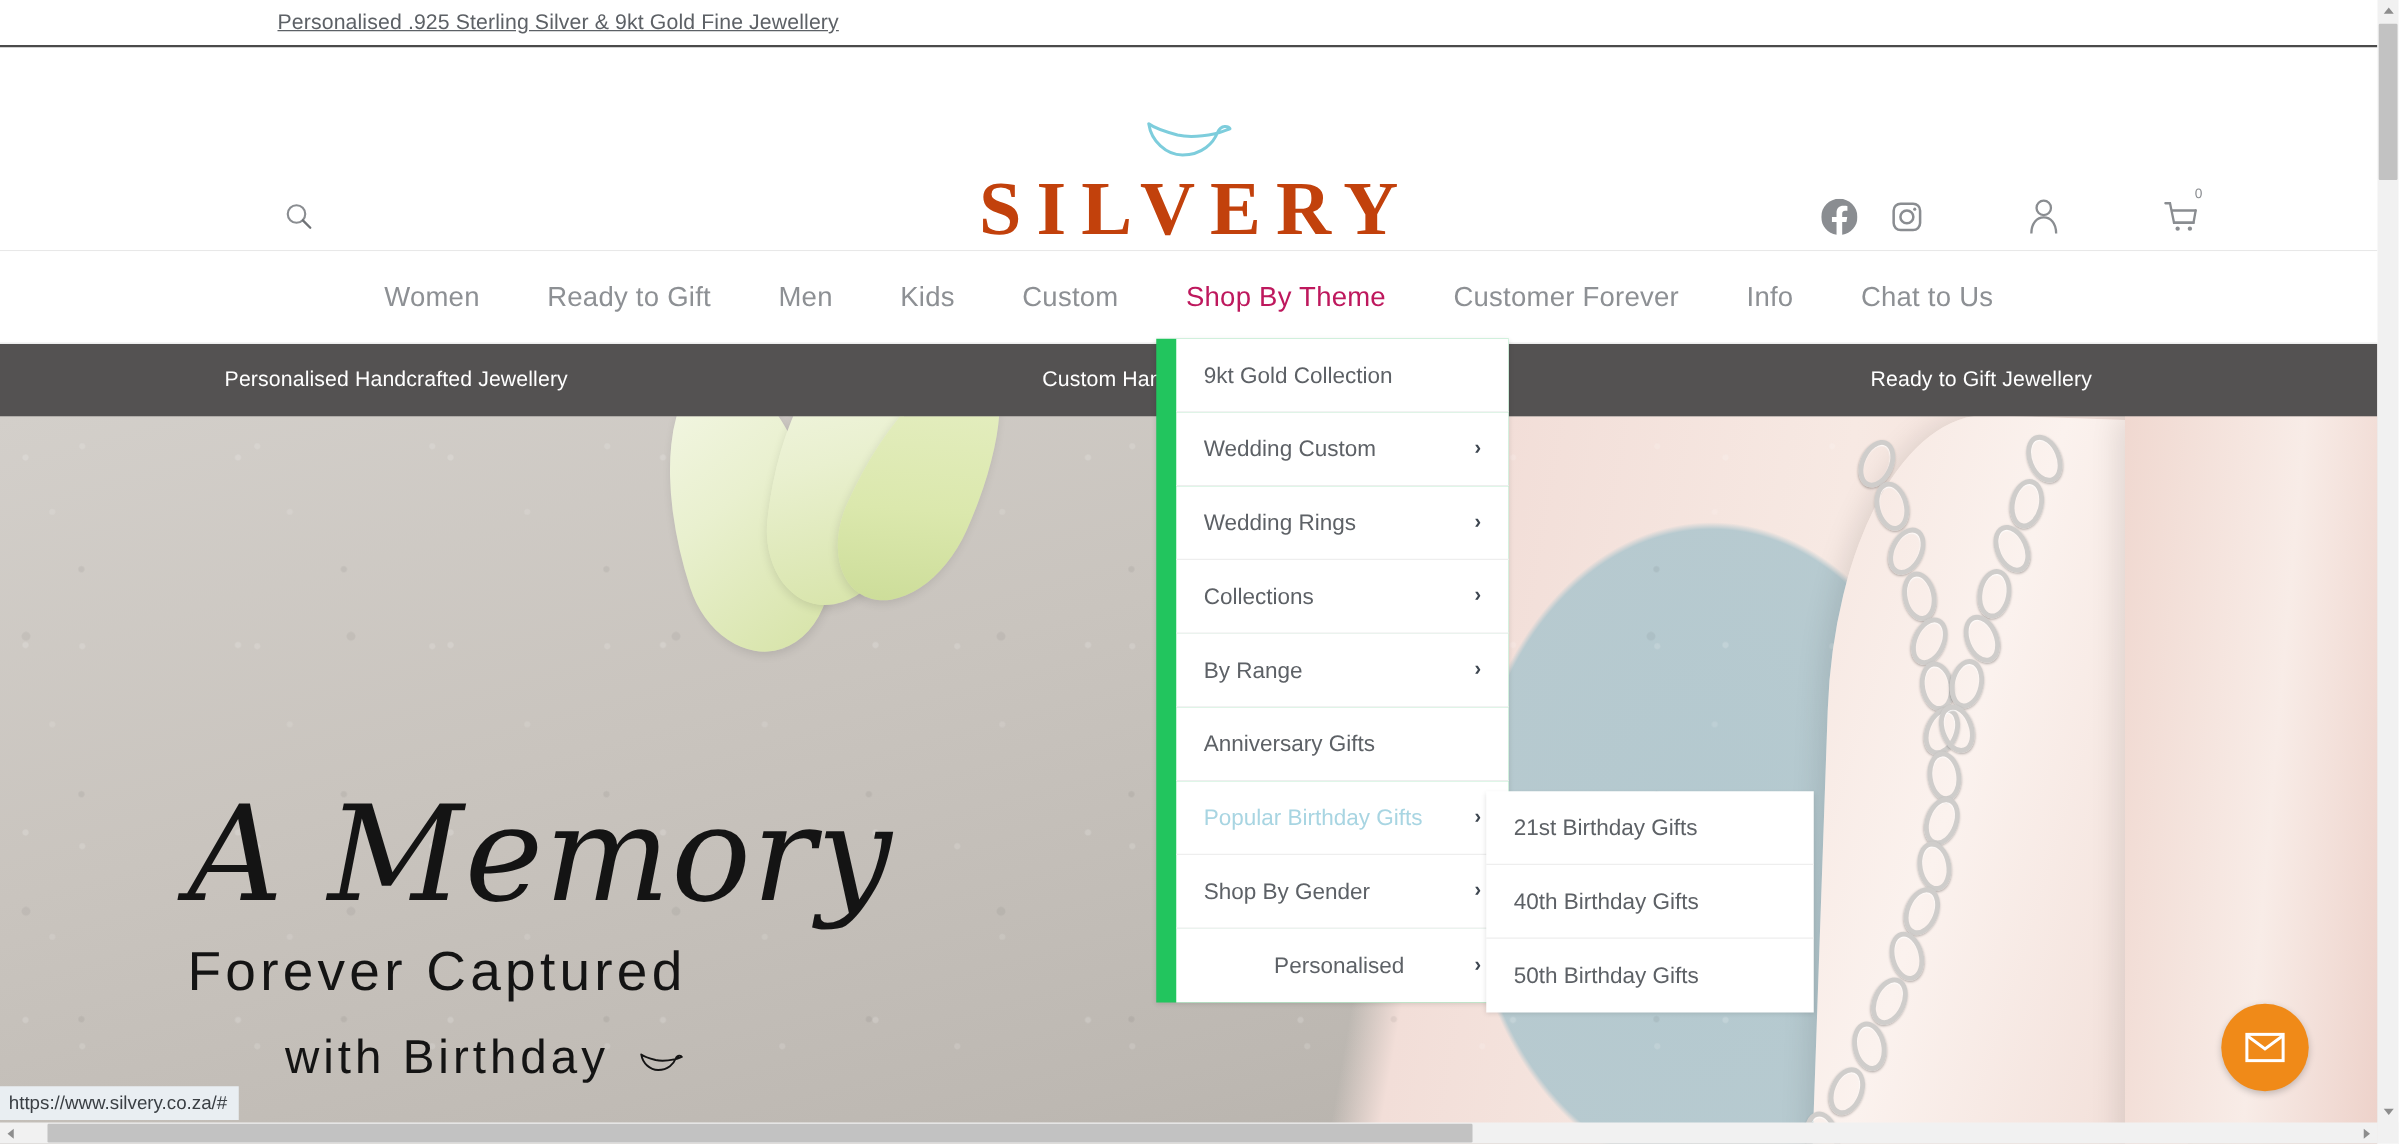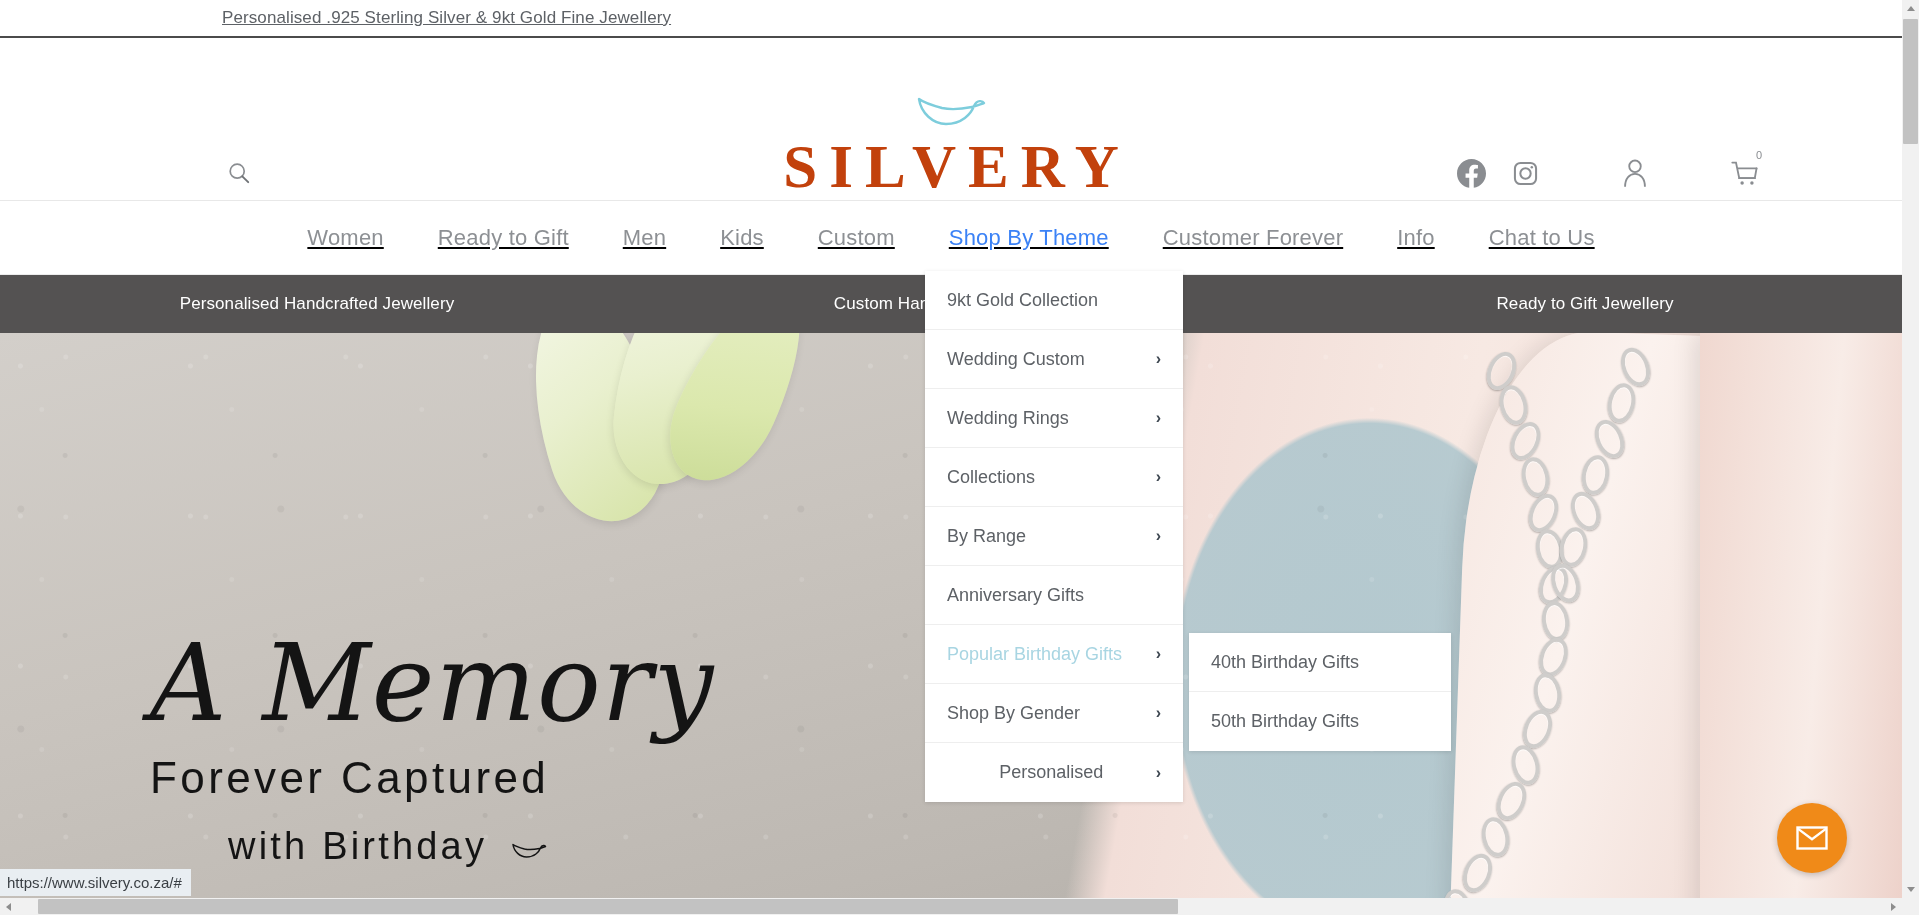--- a/index.html
+++ b/index.html
@@ -109,31 +109,30 @@
   
   #nav {
     position: relative;
     height: 74px;
     background: #fff;
     display: flex;
     align-items: center;
     justify-content: center;
     border-bottom: 1px solid #ececec;
     z-index: 40;
-    text-decoration: underline;
   }
   .nav-item {
     font-size: 22px;
     color: #8d9094;
     padding: 0 27px;
     cursor: pointer;
     white-space: nowrap;
     letter-spacing: .2px;
   }
-  .nav-item.active { color: #3b82f6; }
+  .nav-item.active { color: #be185d; }
 
   
   #promo {
     position: relative;
     height: 58px;
     background: #545252;
     display: flex;
     align-items: center;
     z-index: 10;
   }
@@ -230,24 +229,25 @@
     margin-top: 22px;
     padding-left: 78px;
     white-space: nowrap;
   }
 
   
   #dropdown {
     position: absolute;
     left: 925px;
     top: 271px;
-    width: 258px;
+    width: 282px;
     background: #22c55e;
     z-index: 60;
     box-shadow: 0 1px 4px rgba(0,0,0,.12);
+    padding-left: 16px;
   }
   .dd-item {
     position: relative;
     height: 59px;
     display: flex;
     align-items: center;
     padding: 0 22px 0 22px;
     border-bottom: 1px solid #eeeeee;
     font-size: 18px;
     color: #5d6166;
@@ -540,20 +540,21 @@
         <span class="label">Shop By Gender</span>
         <span class="chev">›</span>
       </div>
       <div class="dd-item">
         <span class="label">Personalised</span>
         <span class="chev">›</span>
       </div>
     </div>
 
     <div id="submenu">
+      <div class="sub-item">21st Birthday Gifts</div>
       <div class="sub-item">40th Birthday Gifts</div>
       <div class="sub-item">50th Birthday Gifts</div>
     </div>
 
     <div id="chat-btn">
       <svg width="34" height="26" viewBox="0 0 34 26" fill="none" stroke="#ffffff" stroke-width="2.4">
         <rect x="2.5" y="2.5" width="29" height="21"></rect>
         <path d="M2.5 3.4 L17 14.2 L31.5 3.4"></path>
       </svg>
     </div>

